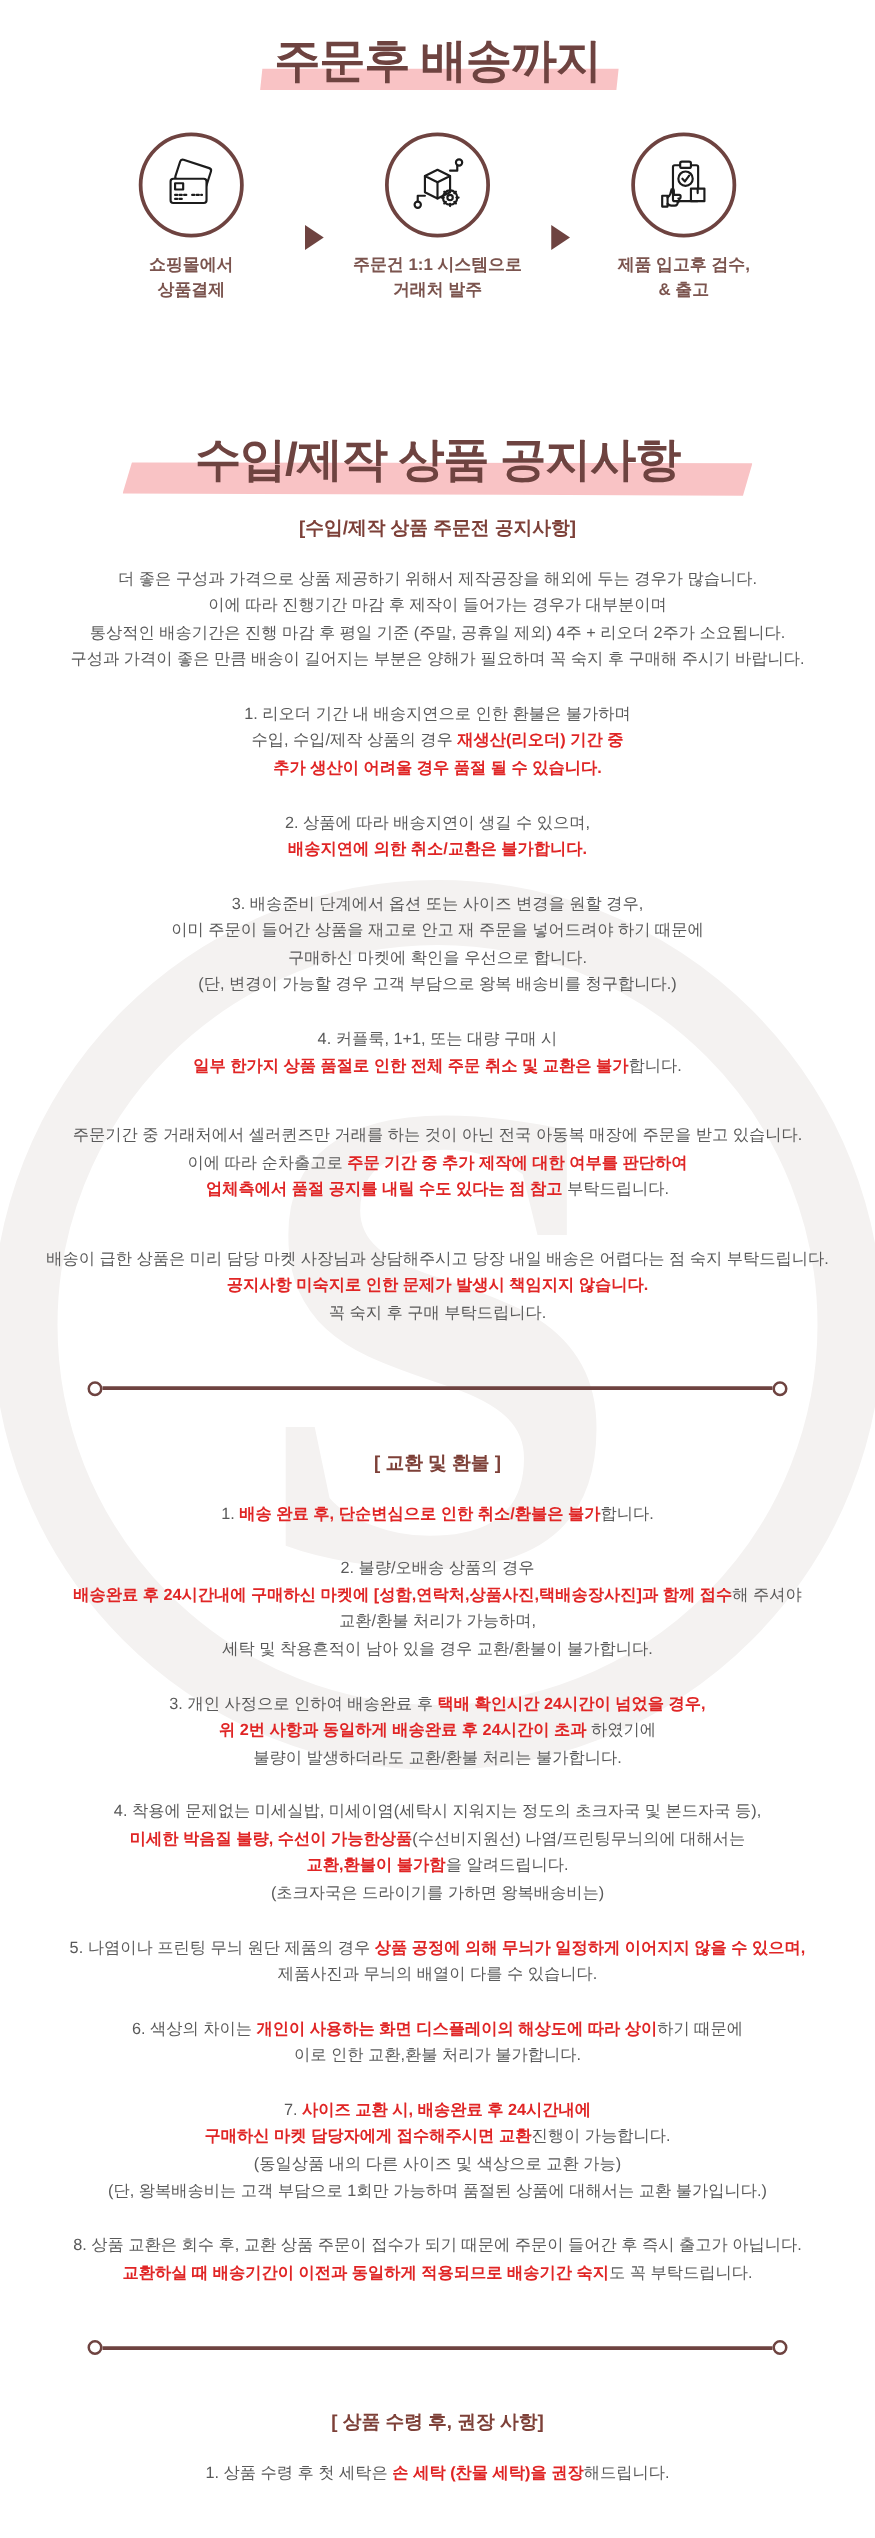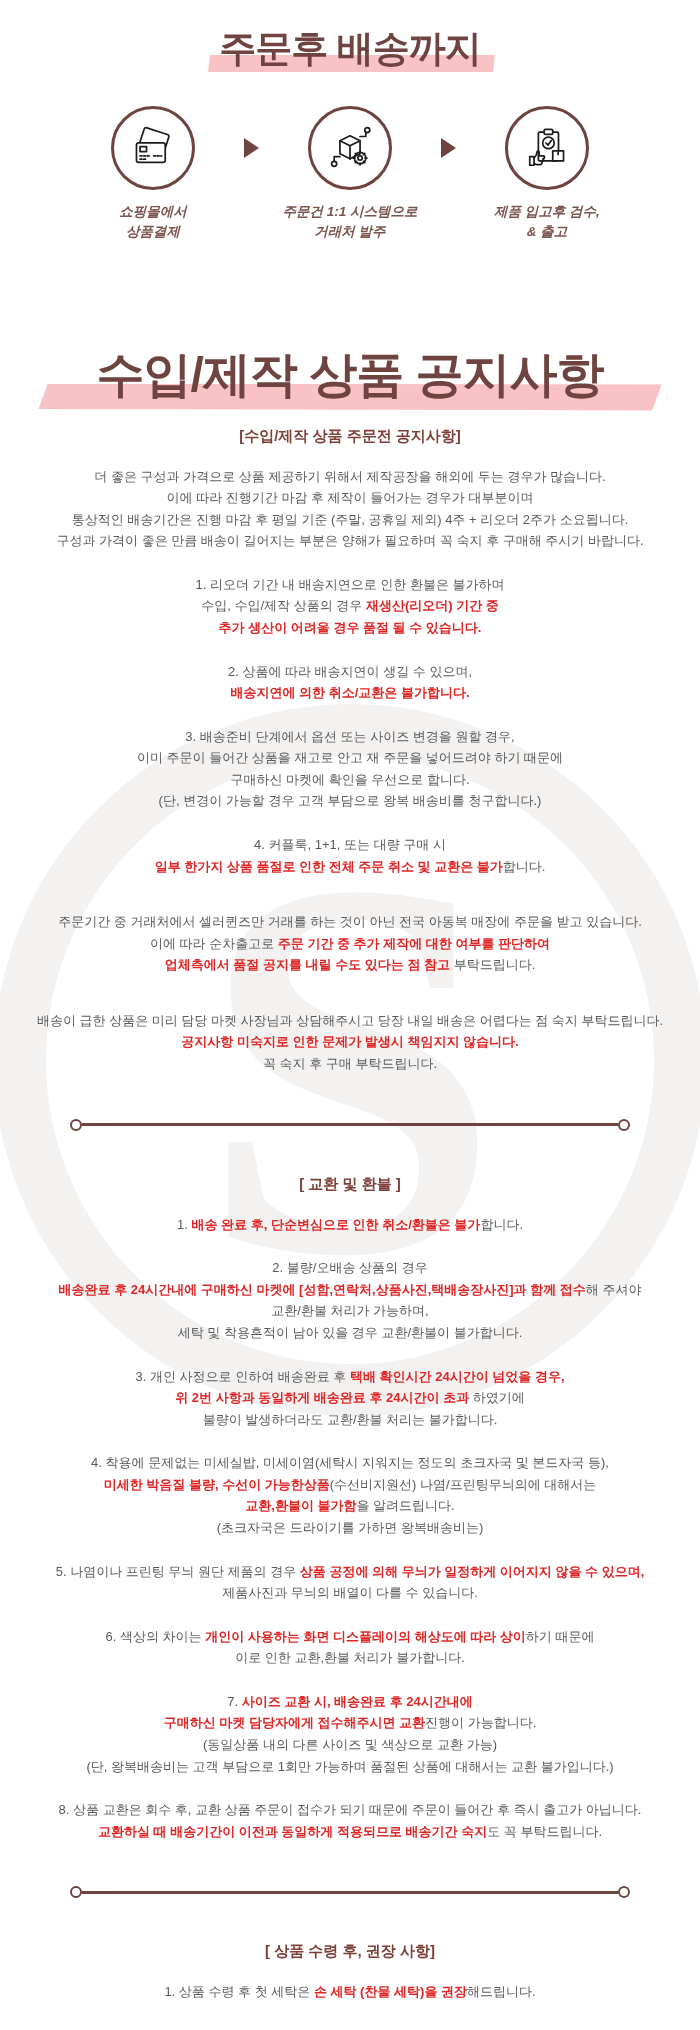--- a/index.html
+++ b/index.html
@@ -9,26 +9,26 @@
   .page > .fg{position:relative;z-index:1;}
 
   
   .hl{display:inline-block;position:relative;margin:0;}
   .hl-text{position:relative;z-index:2;font-weight:800;color:#6e4340;letter-spacing:-1px;}
   .band{position:absolute;z-index:1;background:#f9c3c5;}
   .hero{padding-top:24px;}
   .hero .hl-text{font-size:37px;}
   .band-hero{left:-10px;right:-14px;bottom:2px;height:17px;transform:skewX(-6deg);}
   .notice-head{margin-top:100px;}
-  .notice-head .hl-text{font-size:48px;text-align:center;}
+  .notice-head .hl-text{font-size:37px;text-align:center;}
   .band-big{left:-58px;right:-58px;bottom:-4px;height:27px;
             clip-path:polygon(1.5% 0,100% 4%,98.5% 100%,0 94%);}
 
   
-  .steps{margin-top:32px;display:flex;justify-content:center;align-items:flex-start;font-style:italic;}
+  .steps{margin-top:32px;display:flex;justify-content:center;align-items:center;}
   .step{width:178px;}
   .step-circle{width:78px;height:78px;border:3px solid #6e4340;border-radius:50%;
                margin:0 auto;display:flex;align-items:center;justify-content:center;background:#fff;}
   .step-label{margin-top:12px;font-size:13.5px;font-weight:700;color:#7b544e;line-height:1.5;}
   .arrow{width:0;height:0;border-top:10px solid transparent;border-bottom:10px solid transparent;
          border-left:15px solid #6e4340;margin:32px 2px 0 2px;}
 
   
   .sections{padding:0 20px;}
   .sec-heading{font-size:15px;font-weight:800;color:#7d4038;margin:20px 0 20px;}

